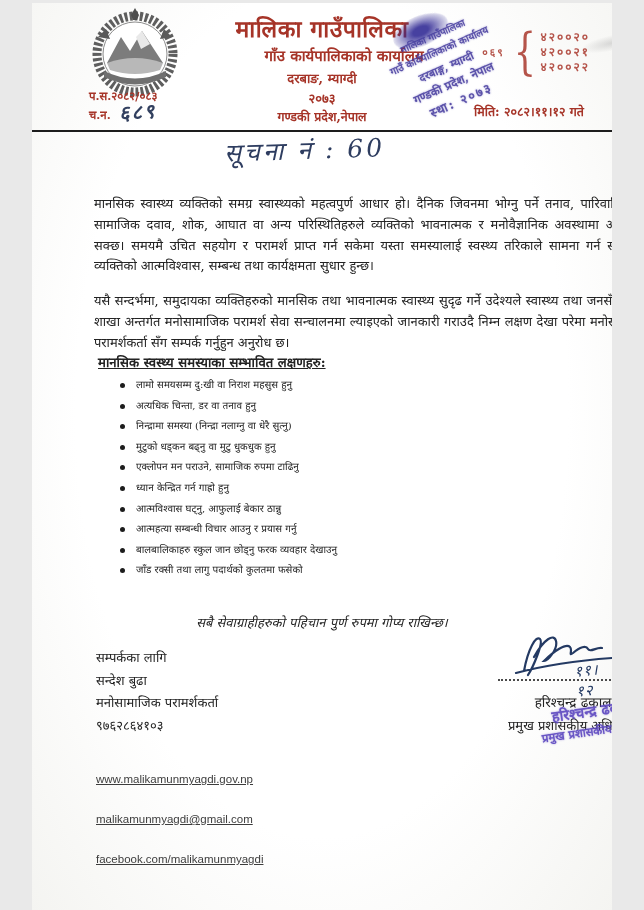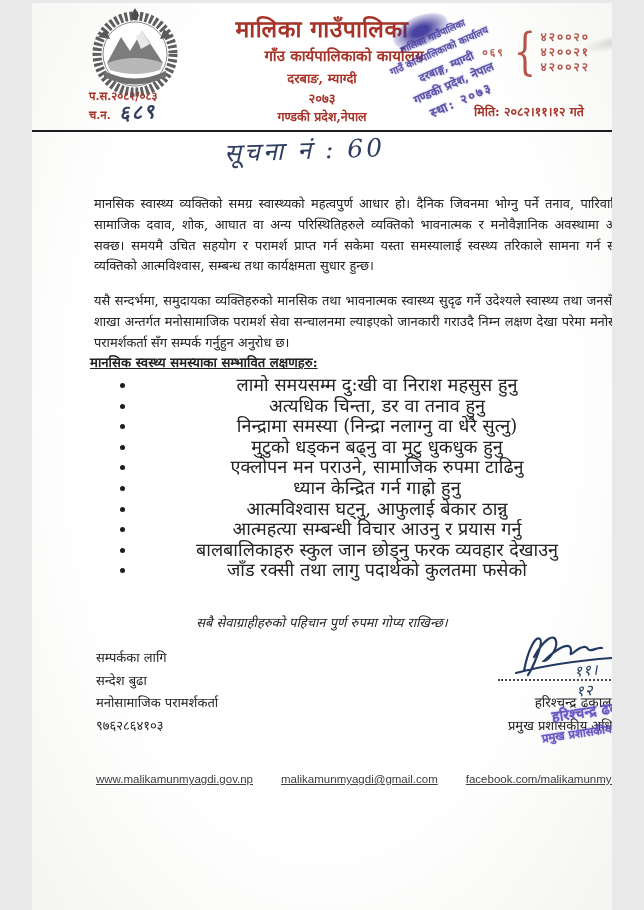--- a/index.html
+++ b/index.html
@@ -40,42 +40,42 @@
   .rs3{font-size:11px;margin-top:3px;}
   .rs4{font-size:11.5px;margin-top:3px;}
   .rs5{font-size:12.5px;margin-top:3px;letter-spacing:2px;}
   .stamp-blob{position:absolute;left:46px;top:-18px;width:58px;height:30px;border-radius:50%;
     background:radial-gradient(ellipse,#2e2793 20%,rgba(46,39,147,.25) 65%,transparent 80%);filter:blur(.5px);}
   
   .subject{position:absolute;left:0;right:0;top:161px;text-align:center;font-size:13.8px;font-weight:600;}
   .para{position:absolute;left:62px;width:560px;font-size:12.9px;line-height:20.8px;text-align:justify;}
   .para1{top:191px;}
   .para2{top:288px;}
-  .list-heading{position:absolute;left:58px;top:350px;font-size:13.2px;font-weight:bold;text-decoration:underline;}
+  .list-heading{position:absolute;left:66px;top:350px;font-size:13.2px;font-weight:bold;text-decoration:underline;}
   .symptoms{position:absolute;left:86px;top:372px;width:500px;margin:0;padding:0;list-style:none;
-    font-size:18px;line-height:20.6px;text-align:center;}
+    font-size:10px;line-height:20.6px;}
   .symptoms li{padding-left:18px;position:relative;}
   .symptoms li::before{content:"";position:absolute;left:2px;top:8px;width:5px;height:5px;border-radius:50%;background:#1d1d1d;}
   .confidential{position:absolute;left:0;right:0;top:610px;text-align:center;
     font-style:italic;font-weight:400;font-size:13px;}
   .contact{position:absolute;left:64px;top:644px;font-size:13px;line-height:22.5px;}
   
   .sig-scribble{position:absolute;left:478px;top:628px;width:128px;height:50px;}
   .sig-date{position:absolute;left:543px;top:656px;font-size:15px;font-style:italic;color:#243a63;
     transform:rotate(-5deg);letter-spacing:1px;}
   .sig-dots{position:absolute;left:466px;top:676px;width:152px;border-bottom:2.5px dotted #4a4a4a;}
   .sig-name{position:absolute;left:455px;top:690px;width:172px;text-align:center;font-size:13.5px;}
   .sig-title{position:absolute;left:428px;top:713px;width:218px;text-align:center;font-size:13px;}
   .office-stamp{position:absolute;left:472px;top:697px;width:180px;transform:rotate(-8deg);
     text-align:center;color:#5d48c0;opacity:.92;pointer-events:none;}
   .office-stamp .os1{font-size:14.5px;font-weight:bold;text-shadow:0 0 2px rgba(93,72,192,.6);}
   .office-stamp .os2{font-size:11.5px;font-weight:bold;margin-top:3px;text-shadow:0 0 2px rgba(93,72,192,.6);}
   
   .footer-links{position:absolute;left:64px;top:770px;display:flex;gap:28px;
-    font-family:"Liberation Sans","DejaVu Sans",sans-serif;font-size:11.5px;color:#3d3d3d;}
+    font-family:"Liberation Sans","DejaVu Sans",sans-serif;font-size:11.5px;color:#3d3d3d;flex-direction:column;}
   .footer-links span{text-decoration:underline;}
 </style>
 </head>
 <body>
 
 <div class="page">
 
   <svg class="emblem" viewBox="0 0 102 94" aria-hidden="true">
     <path d="M47 8 L51 1 L55 8 L53 13 L49 13 Z" fill="#4f4f4f"></path>
     <circle cx="51" cy="47" r="38" fill="none" stroke="#4d4d4d" stroke-width="9" stroke-dasharray="3 2.1" opacity="0.9"></circle>

